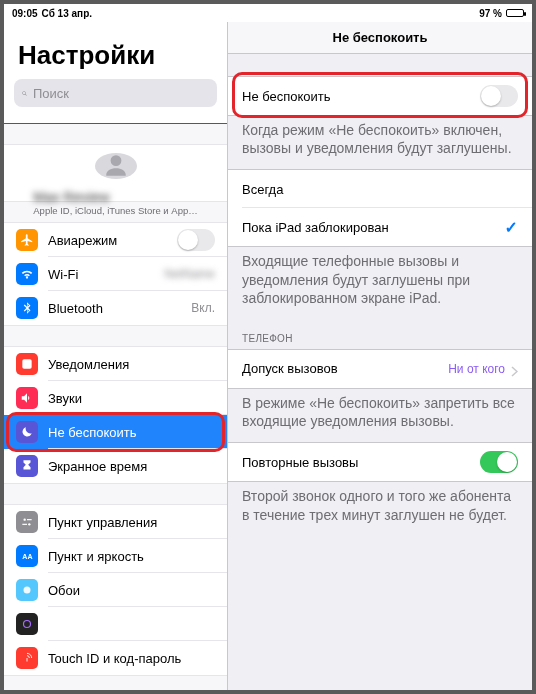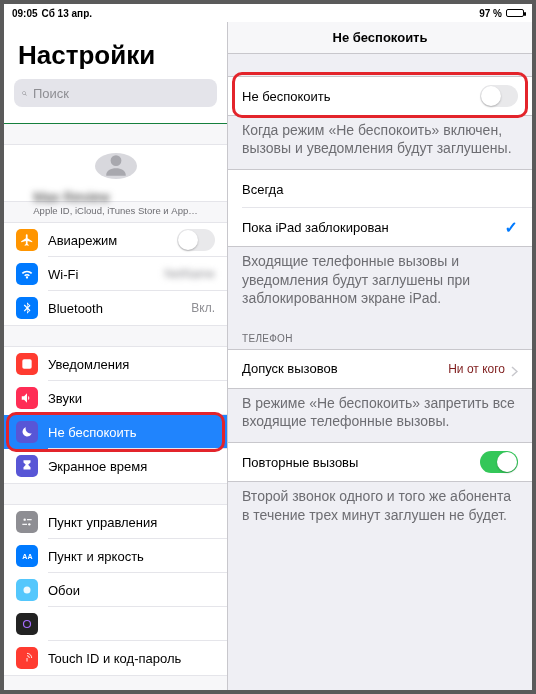--- a/index.html
+++ b/index.html
@@ -39,21 +39,21 @@
   .toggle { width: 38px; height: 22px; background: #e9e9eb; border-radius: 11px; position: relative; flex-shrink: 0; }
   .toggle .knob { width: 20px; height: 20px; background: #fff; border-radius: 50%; position: absolute; top: 1px; left: 1px; box-shadow: 0 1px 2px rgba(0,0,0,.25); }
   .toggle.on { background: #34c759; }
   .toggle.on .knob { left: 17px; }
   .detail { flex: 1; background: #efeff4; overflow-y: hidden; position: relative; }
   .dheader { height: 32px; background: #f7f7f9; border-bottom: 1px solid #c8c7cc; display: flex; align-items: center; justify-content: center; font-size: 13px; font-weight: 600; }
   .dgroup { background: #fff; border-top: 1px solid #c8c7cc; border-bottom: 1px solid #c8c7cc; }
   .drow { display: flex; align-items: center; height: 38px; padding: 0 14px; position: relative; }
   .drow-sep { position: absolute; bottom: 0; left: 14px; right: 0; height: 1px; background: #e5e5ea; }
   .dlabel { font-size: 13px; flex: 1; }
-  .dval { font-size: 12px; color: #7f1d1d; }
+  .dval { font-size: 12px; color: #8b5cf6; }
   .chev { width: 7px; height: 11px; margin-left: 6px; }
   .chev svg { width: 7px; height: 11px; fill: #c7c7cc; }
   .check { color: #007aff; font-size: 16px; font-weight: 600; }
   .footer { font-size: 14px; color: #6d6d72; padding: 5px 14px 12px; line-height: 1.3; }
   .sheader { font-size: 10px; color: #6d6d72; padding: 14px 14px 5px; text-transform: uppercase; letter-spacing: 0.3px; }
   .mt { margin-top: 22px; }
 </style>
 </head>
 <body>
 
@@ -256,21 +256,21 @@
       <div class="sheader">ТЕЛЕФОН</div>
       <div class="dgroup">
         <div class="drow">
           <span class="dlabel">Допуск вызовов</span>
           <span class="dval">Ни от кого</span>
           <span class="chev"><svg viewBox="0 0 7 11">
                 <path d="M1 1l5 4.5L1 10" fill="none" stroke="#c7c7cc" stroke-width="1.5"></path>
               </svg></span>
         </div>
       </div>
-      <div class="footer">В режиме «Не беспокоить» запретить все входящие телефонные вызовы.</div>
+      <div class="footer">В режиме «Не беспокоить» запретить все входящие уведомления вызовы.</div>
 
       <div class="dgroup">
         <div class="drow">
           <span class="dlabel">Повторные вызовы</span>
           <div class="toggle on">
               <div class="knob"></div>
             </div>
         </div>
       </div>
       <div class="footer">Второй звонок одного и того же абонента в течение трех минут заглушен не будет.</div>

